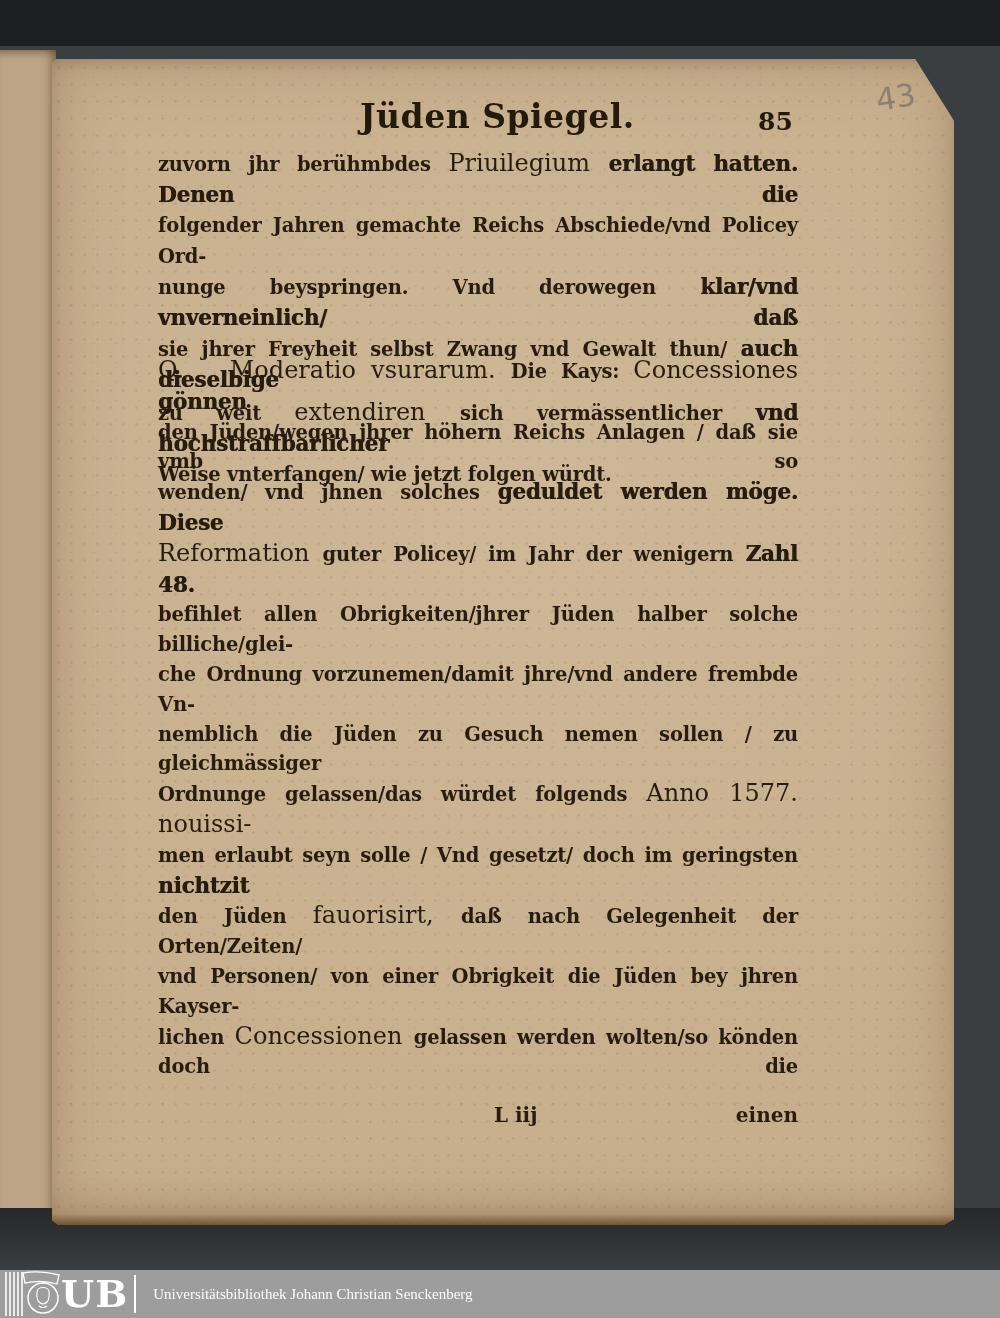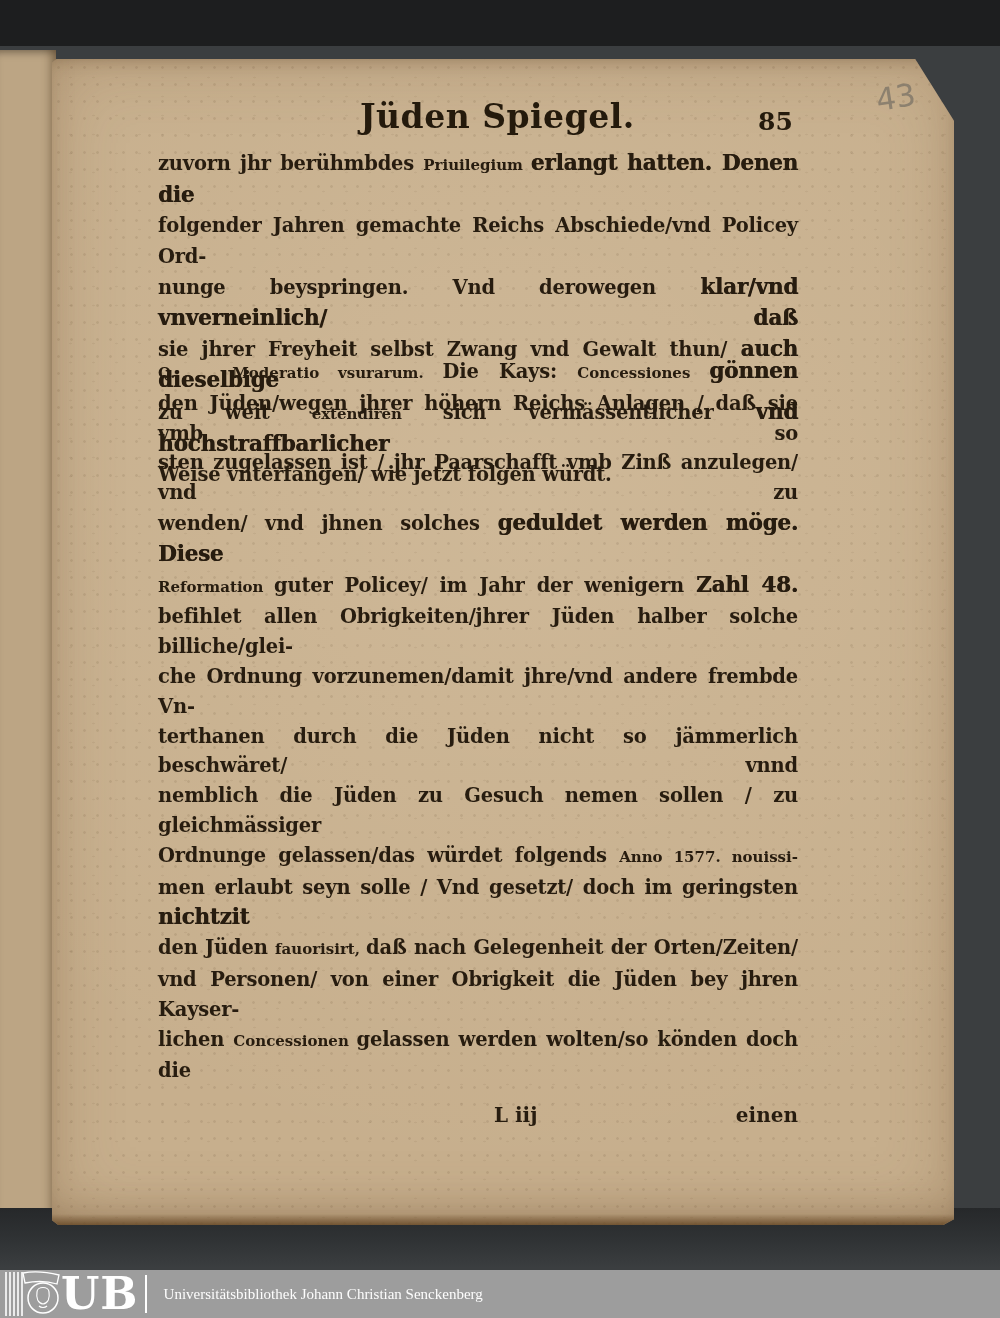--- a/index.html
+++ b/index.html
@@ -40,30 +40,30 @@
     font-family:"DejaVu Sans","Liberation Sans",sans-serif; transform:rotate(-9deg); opacity:.85; }
   
   .textcol { position:absolute; left:106px; width:640px; }
   .p1 { top:89px; }
   .p2 { top:297px; }
   .line { text-align:justify; text-align-last:justify; line-height:30.2px; font-size:19.5px;
     font-weight:700; letter-spacing:-0.2px; white-space:nowrap0; color:#271c0f; }
   .p2 .line { line-height:29.8px; }
   .line.no-just { text-align:right; text-align-last:left; }
   .em  { font-size:21.5px; text-shadow:.5px 0 0 currentColor; }
-  .ant { font-weight:700; font-size:15px; letter-spacing:0; }
+  .ant { font-weight:400; font-size:24px; letter-spacing:0; }
   .sig-row { position:absolute; left:106px; top:1044px; width:640px; display:flex;
     justify-content:space-between; padding-left:336px; box-sizing:border-box;
     font-size:20px; font-weight:700; color:#271c0f; }
   
   .footer { position:absolute; left:0; top:1270px; width:1000px; height:48px; background:#9d9d9d;
     display:flex; align-items:center; }
   .logo { display:flex; align-items:center; height:48px; margin-left:3px; }
   .logo svg { display:block; }
-  .ub { font-family:"DejaVu Serif","Liberation Serif",serif; font-weight:700; font-size:44px;
+  .ub { font-family:"DejaVu Serif","Liberation Serif",serif; font-weight:700; font-size:38px;
     color:#ffffff; line-height:1; margin-left:-4px; letter-spacing:1px; }
   .logo-sep { width:2px; height:38px; background:#ffffff; margin-left:6px; }
   .footer-text { margin-left:17px; color:#fdfdfd;
     font-family:Liberation Serif, serif; font-size:15px; line-height:21px; }
 </style>
 </head>
 <body>
 
 <div class="top-band"></div>
 <div class="under-page"></div>
@@ -78,26 +78,24 @@
       <div class="line"><span class="">zuvorn jhr berühmbdes </span><span class="ant ">Priuilegium </span><span class="em ">erlangt hatten. Denen die</span></div>
       <div class="line"><span class="">folgender Jahren gemachte Reichs Abschiede/vnd Policey Ord-</span></div>
       <div class="line"><span class="">nunge beyspringen. Vnd derowegen </span><span class="em ">klar/vnd vnverneinlich/ daß</span></div>
       <div class="line"><span class="">sie jhrer Freyheit selbst Zwang vnd Gewalt thun/ </span><span class="em ">auch dieselbige</span></div>
       <div class="line"><span class="">zu weit </span><span class="ant ">extendiren </span><span class="">sich vermässentlicher </span><span class="em ">vnd hochstraffbarlicher</span></div>
       <div class="line no-just"><span class="">Weise vnterfangen/ wie jetzt folgen würdt.</span></div>
     </div>
   <div class="textcol p2">
       <div class="line"><span class="ant ">Q.&nbsp;&nbsp;&nbsp;Moderatio vsurarum. </span><span class="">Die Kays: </span><span class="ant ">Concessiones </span><span class="em ">gönnen</span></div>
       <div class="line"><span class="">den Jüden/wegen jhrer höhern Reichs Anlagen / daß sie vmb so</span></div>
-      <div class="line"><span class="">sten zugelassen ist / jhr Paarschafft vmb Zinß anzulegen/ vnd zu</span></div>
       <div class="line"><span class="">wenden/ vnd jhnen solches </span><span class="em ">geduldet werden möge.</span><span class=""> </span><span class="em ">Diese</span></div>
       <div class="line"><span class="ant ">Reformation </span><span class="">guter Policey/ im Jahr der wenigern </span><span class="em ">Zahl 48.</span></div>
       <div class="line"><span class="">befihlet allen Obrigkeiten/jhrer Jüden halber solche billiche/glei-</span></div>
       <div class="line"><span class="">che Ordnung vorzunemen/damit jhre/vnd andere frembde Vn-</span></div>
-      <div class="line"><span class="">terthanen durch die Jüden nicht so jämmerlich beschwäret/ vnnd</span></div>
       <div class="line"><span class="">nemblich die Jüden zu Gesuch nemen sollen / zu gleichmässiger</span></div>
       <div class="line"><span class="">Ordnunge gelassen/das würdet folgends </span><span class="ant ">Anno 1577. nouissi-</span></div>
       <div class="line"><span class="">men erlaubt seyn solle / Vnd gesetzt/ doch im geringsten </span><span class="em ">nichtzit</span></div>
       <div class="line"><span class="">den Jüden </span><span class="ant ">fauorisirt, </span><span class="">daß nach Gelegenheit der Orten/Zeiten/</span></div>
       <div class="line"><span class="">vnd Personen/ von einer Obrigkeit die Jüden bey jhren Kayser-</span></div>
       <div class="line"><span class="">lichen </span><span class="ant ">Concessionen </span><span class="">gelassen werden wolten/so könden doch die</span></div>
     </div>
 
   <div class="sig-row">
     <span>L iij</span>

